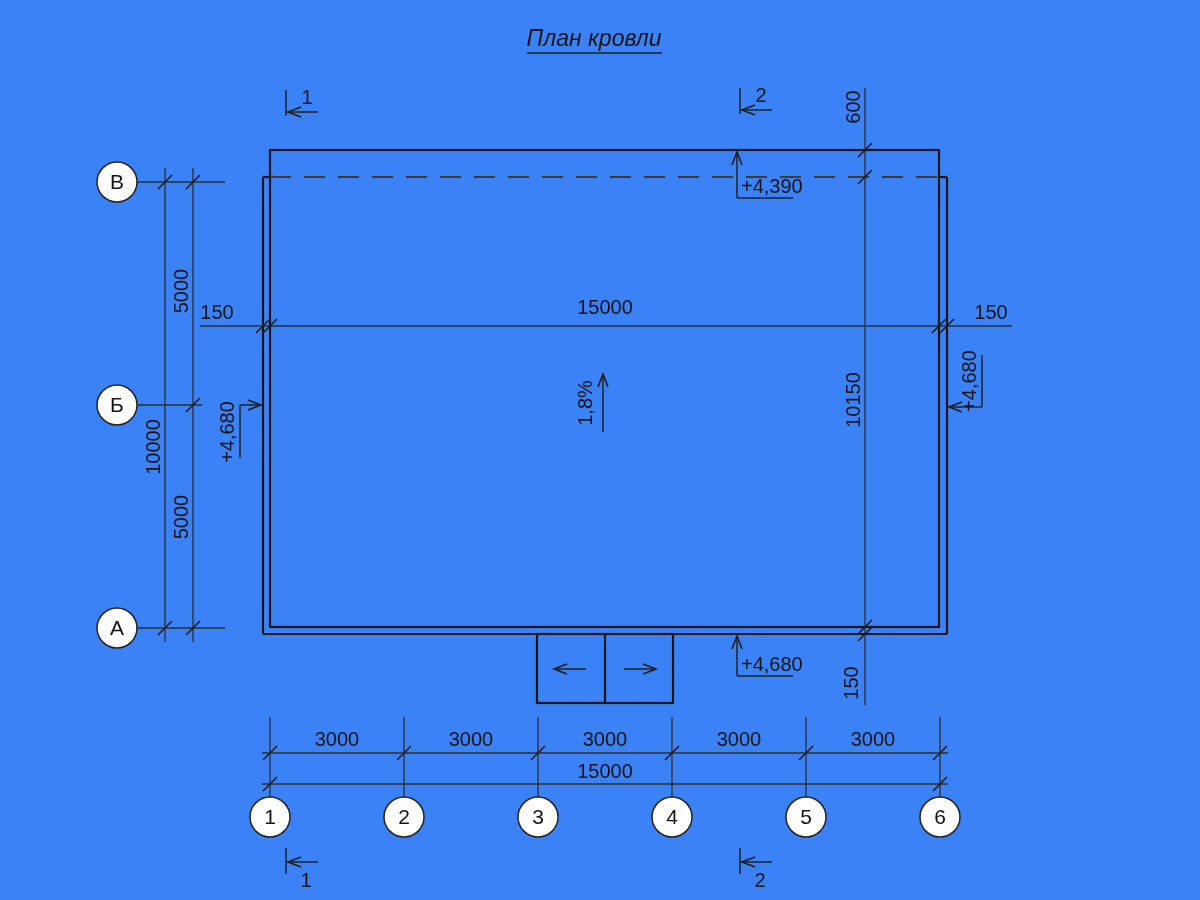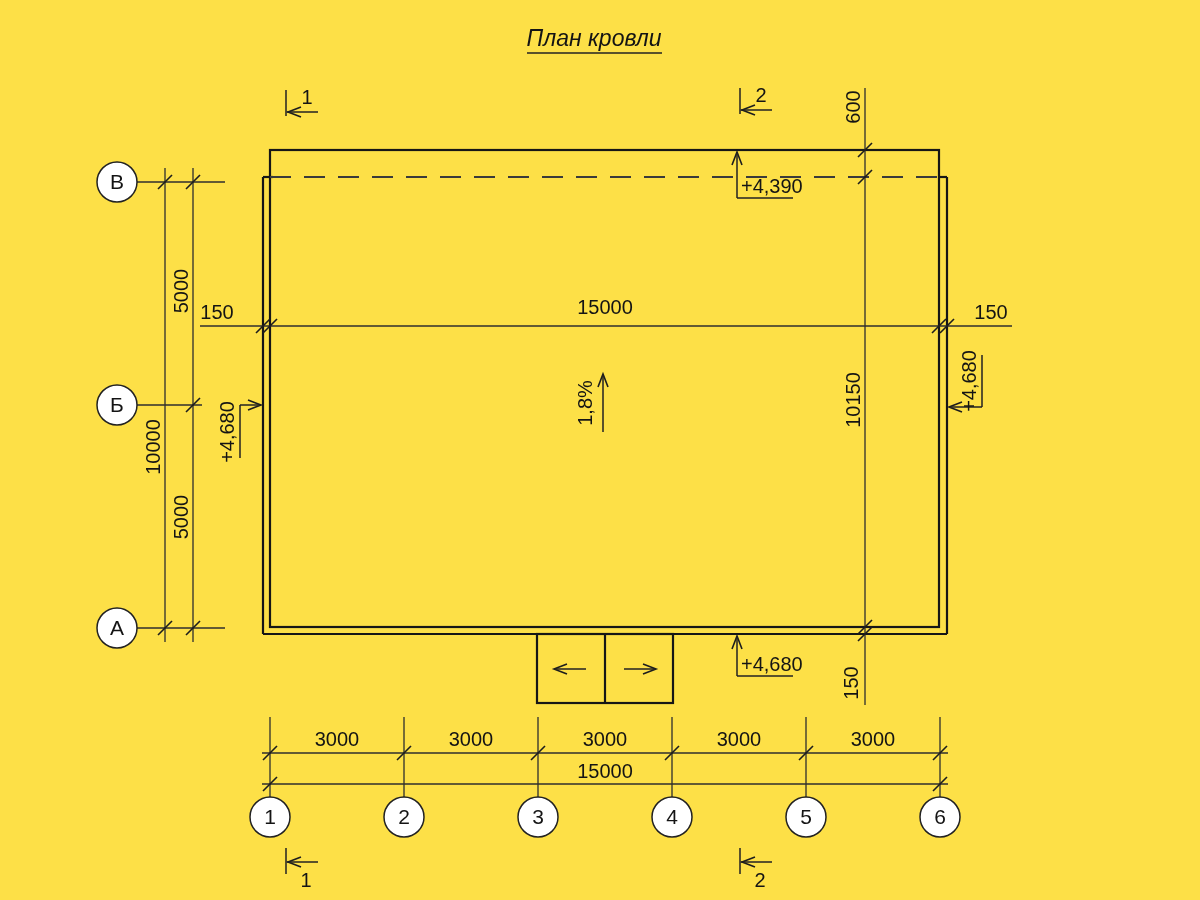--- a/index.html
+++ b/index.html
@@ -1,16 +1,16 @@
 <!DOCTYPE html>
 <html><head>
 <meta charset="utf-8">
 <style>
   html, body { margin: 0; padding: 0; background: #ffffff; }
-  .page { width: 1200px; height: 900px; position: relative; background: #fde047; }
+  .page { width: 1200px; height: 900px; position: relative; background: #3b82f6; }
   svg { display: block; }
   text {
     font-family: "Liberation Sans", "DejaVu Sans", sans-serif;
     fill: #141414;
   }
   .dim-text { font-size: 20px; }
   .title-text { font-size: 23px; font-style: italic; }
   .axis-text { font-size: 21px; }
   .sec-text  { font-size: 20px; }
   .thin  { stroke: #2e2e2e; stroke-width: 1.3; fill: none; }

